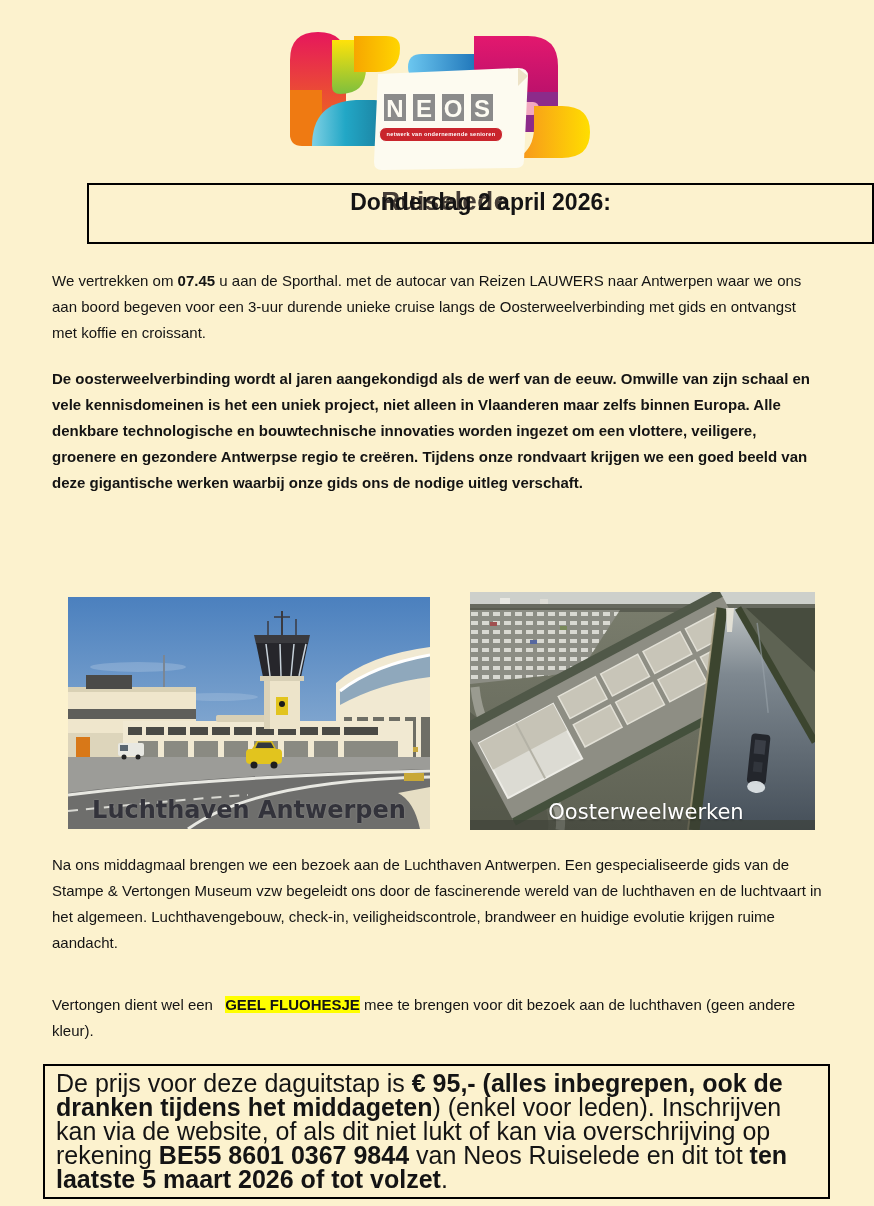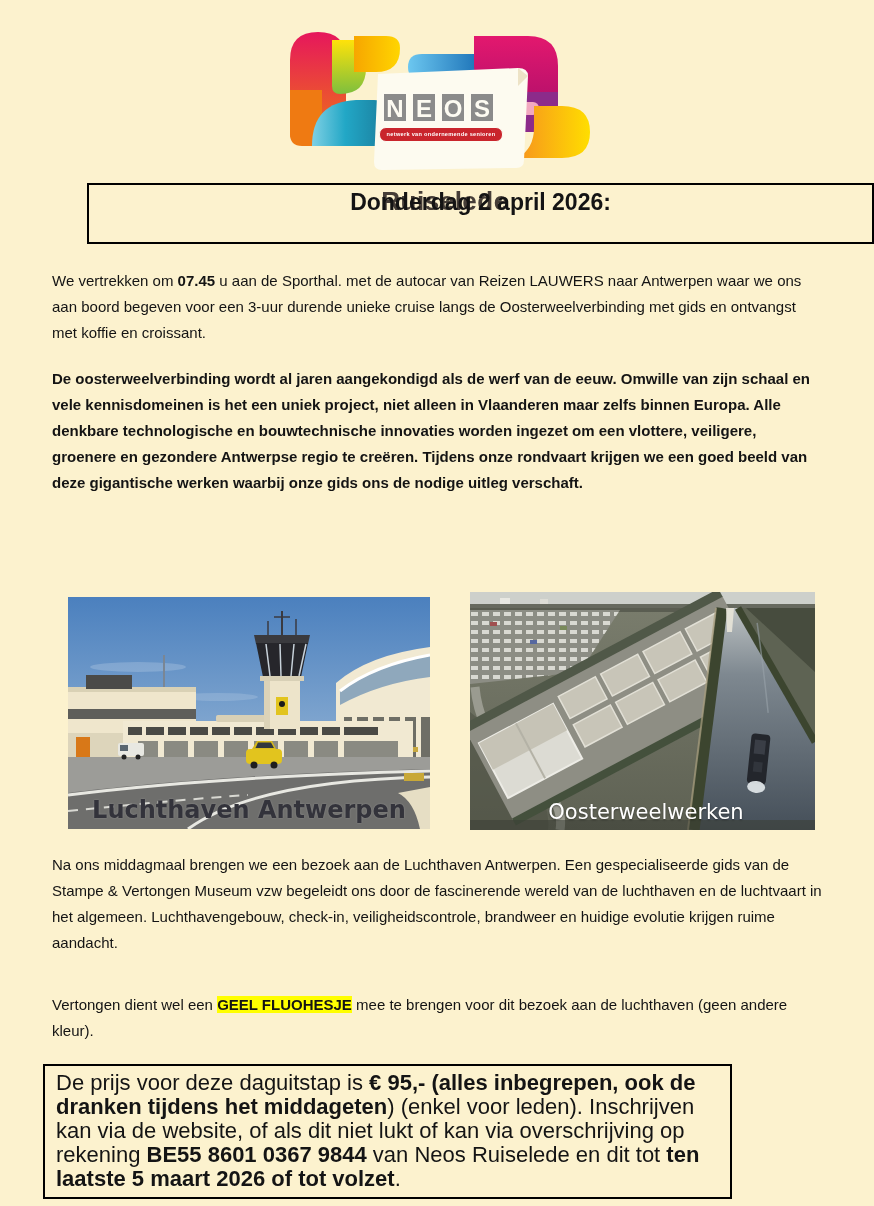--- a/index.html
+++ b/index.html
@@ -17,33 +17,33 @@
   .neos-banner{position:absolute;left:9px;top:55px;width:122px;height:13px;background:#C9252C;
                border:1px solid #FDFBF2;border-radius:7px;color:#FFFFFF;font-size:5.6px;font-weight:bold;
                text-align:center;line-height:12px;letter-spacing:.3px;text-transform:lowercase;}
   .neos-loc{position:absolute;left:0px;top:70px;width:150px;text-align:center;
             font-size:26px;font-weight:bold;color:#463E38;letter-spacing:.5px;margin-top:44px;}
 
   
   .title-box{position:absolute;left:43px;top:183px;width:787px;height:61px;border:2px solid #000;
              box-sizing:border-box;text-align:center;font-weight:bold;font-size:23px;line-height:29px;
              padding-top:3px;margin-left:44px;}
-  .price-box{position:absolute;left:43px;top:1064px;width:689px;border:2px solid #000;
-             box-sizing:border-box;padding:5px 11px 6px 11px;font-size:22px;line-height:24px;}
+  .price-box{position:absolute;left:43px;top:1064px;width:787px;border:2px solid #000;
+             box-sizing:border-box;padding:5px 11px 6px 11px;font-size:25px;line-height:24px;}
   .price-box p{margin:0;}
 
   
   .para{position:absolute;left:52px;width:772px;font-size:15px;line-height:26px;margin:0;}
   .p1{top:268px;}
   .p2{top:366px;font-weight:bold;}
   .p3{top:528px;}
   .p4{top:852px;}
   .p5{top:992px;}
   .b{font-weight:bold;}
-  .hl{background:#FFFF00;}
+  .hl{background:#FFFF00;margin-left:8px;}
 
   
   .fig{position:absolute;margin:0;}
   .fig-left{left:68px;top:597px;width:362px;height:232px;}
   .fig-right{left:470px;top:592px;width:352px;height:238px;border-radius:24px;}
   .fig svg{position:absolute;left:0;top:0;}
   .fig figcaption{position:absolute;left:0;width:100%;text-align:center;
                   font-family:"DejaVu Sans",sans-serif;}
   .cap-left{bottom:5px;font-size:24px;font-weight:700;color:#33333B;
             text-shadow:0 0 2px rgba(255,255,255,.25);}

